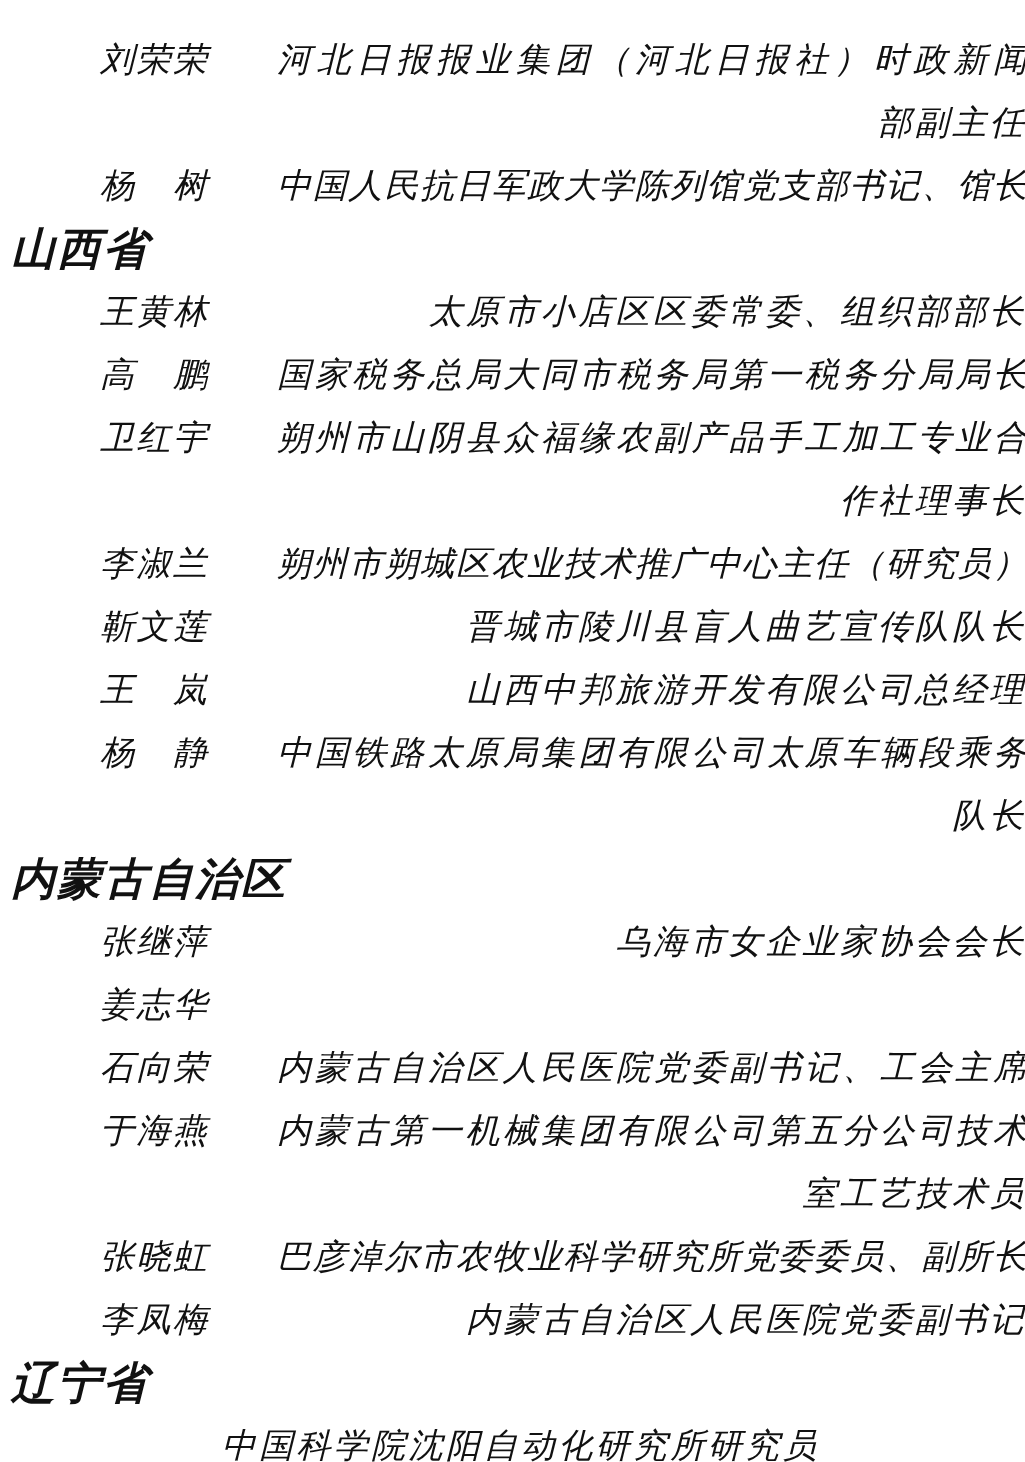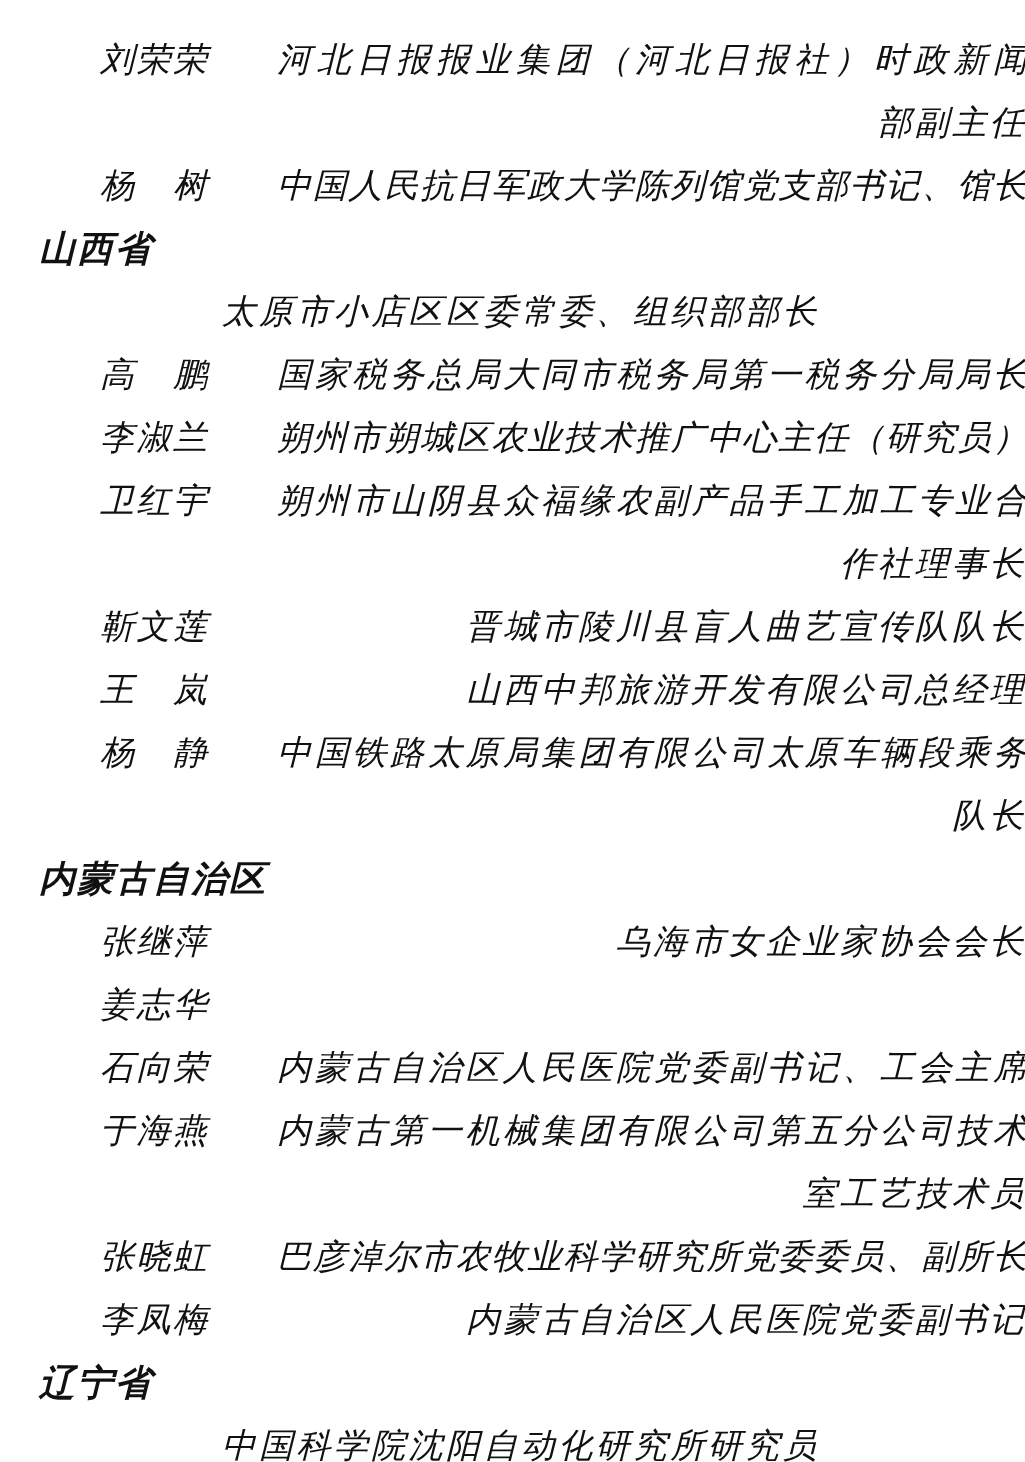--- a/index.html
+++ b/index.html
@@ -12,24 +12,24 @@
     overflow: hidden;
     background: #ffffff;
     color: #111111;
     font-family: "Liberation Serif", "DejaVu Serif", serif;
   }
   #doc {
     padding-top: 28px;
     font-style: italic;
   }
   .province-header {
-    margin-left: 39px;
+    margin-left: 11px;
     font-family: "Liberation Sans", "DejaVu Sans", sans-serif;
     font-weight: 700;
-    font-size: 36px;
+    font-size: 44px;
     line-height: 63px;
     letter-spacing: 2px;
     white-space: nowrap;
   }
   .entry {
     display: flex;
     align-items: flex-start;
   }
   .name {
     flex: none;
@@ -73,41 +73,42 @@
       </div>
     </div>
     <div class="entry">
       <div class="name">杨树</div>
       <div class="desc">
         <div class="line fill">中国人民抗日军政大学陈列馆党支部书记、馆长</div>
       </div>
     </div>
     <div class="province-header">山西省</div>
     <div class="entry">
+      <div class="name">王黄林</div>
       <div class="desc">
         <div class="line">太原市小店区区委常委、组织部部长</div>
       </div>
     </div>
     <div class="entry">
       <div class="name">高鹏</div>
       <div class="desc">
         <div class="line fill">国家税务总局大同市税务局第一税务分局局长</div>
       </div>
     </div>
     <div class="entry">
-      <div class="name">李淑兰</div>
-      <div class="desc">
-        <div class="line fill">朔州市朔城区农业技术推广中心主任（研究员）</div>
-      </div>
-    </div>
-    <div class="entry">
       <div class="name">卫红宇</div>
       <div class="desc">
         <div class="line fill">朔州市山阴县众福缘农副产品手工加工专业合</div>
         <div class="line">作社理事长</div>
+      </div>
+    </div>
+    <div class="entry">
+      <div class="name">李淑兰</div>
+      <div class="desc">
+        <div class="line fill">朔州市朔城区农业技术推广中心主任（研究员）</div>
       </div>
     </div>
     <div class="entry">
       <div class="name">靳文莲</div>
       <div class="desc">
         <div class="line">晋城市陵川县盲人曲艺宣传队队长</div>
       </div>
     </div>
     <div class="entry">
       <div class="name">王岚</div>

